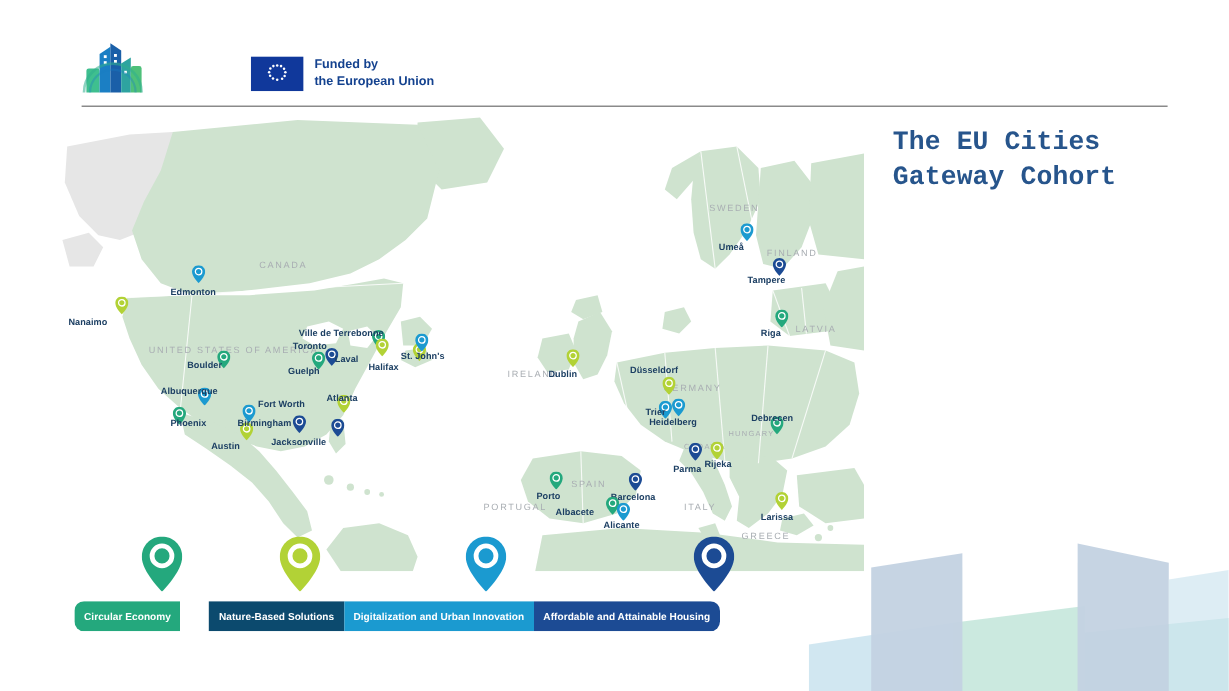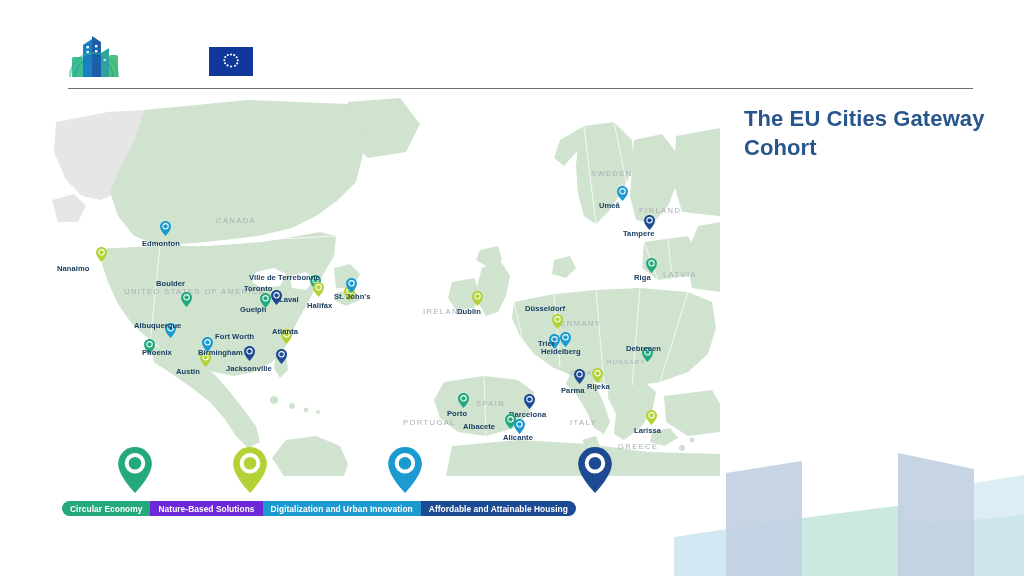--- a/index.html
+++ b/index.html
@@ -21,21 +21,21 @@
   }
   .eu-funding { position: absolute; left: 209px; top: 47px; display: flex; align-items: center; gap: 9px; }
   .eu-flag { width: 44px; height: 29px; display: block; }
   .eu-text { font-size: 10.5px; font-weight: bold; color: #14428f; line-height: 1.25; }
   .rule { position: absolute; left: 68px; top: 88px; width: 905px; height: 1.4px; background: #6e6e6e; }
 
   
   .title {
     position: absolute; left: 744px; top: 104px; width: 250px;
     font-size: 22px; font-weight: bold; line-height: 1.32;
-    color: #27558c; letter-spacing: .1px;
+    color: #27558c; letter-spacing: .1px; font-family: Liberation Mono, monospace;
   }
 
   
   .map-wrap { position: absolute; left: 48px; top: 96px; width: 672px; height: 380px; }
   .map-svg { width: 100%; height: 100%; display: block; }
 
   
   .country-label {
     position: absolute; color: #a9aeb3; font-size: 7.6px;
     letter-spacing: 1.4px; white-space: nowrap; font-weight: normal;
@@ -50,21 +50,21 @@
     color: #1c3f63; white-space: nowrap; letter-spacing: .05px;
   }
 
   
   .legend-pins { position: absolute; left: 48px; top: 447px; width: 640px; height: 48px; }
   .legend-pin { position: absolute; width: 34px; height: 46px; }
   .legend-pin svg { width: 100%; height: 100%; display: block; }
 
   
   .legend-bar {
-    position: absolute; left: 62px; top: 501px; height: 15px;
+    position: absolute; left: 62px; top: 501px; height: 25px;
     display: flex; align-items: stretch;
     border-radius: 8px; overflow: hidden;
   }
   .legend-seg {
     display: flex; align-items: center; justify-content: center;
     color: #ffffff; font-size: 8.4px; font-weight: bold;
     padding: 0 8px; white-space: nowrap; letter-spacing: .05px;
   }
 
   
@@ -106,20 +106,24 @@
           <circle cx="28.2" cy="16.4" r="1.05"></circle>
           <circle cx="26.1" cy="18.7" r="1.05"></circle>
           <circle cx="22" cy="19.5" r="1.05"></circle>
           <circle cx="18.5" cy="18.4" r="1.05"></circle>
           <circle cx="16.1" cy="16.2" r="1.05"></circle>
           <circle cx="15.3" cy="13.2" r="1.05"></circle>
           <circle cx="16.3" cy="10.1" r="1.05"></circle>
           <circle cx="18.8" cy="8.1" r="1.05"></circle>
         </g>
       </svg>
+      <div class="eu-text">
+        <div>Funded by</div>
+        <div>the European Union</div>
+      </div>
     </div>
 
     <div class="rule"></div>
   </div>
 
   <div class="title">The EU Cities Gateway Cohort</div>
 
   <div class="map-wrap">
     <svg class="map-svg" viewBox="0 0 672 380" preserveAspectRatio="none">
 
@@ -241,21 +245,21 @@
             <circle cx="11" cy="10.6" r="5.4" fill="none" stroke="#ffffff" stroke-width="2.1"></circle>
           </svg>
         </div>
         <div class="city-label" style="left: 9px; top: 168px;">Nanaimo</div>
         <div class="pin" style="left: 133px; top: 196px;">
           <svg viewBox="0 0 22 30">
             <path d="M11 0 C4.9 0 0 4.9 0 11 C0 19 11 30 11 30 C11 30 22 19 22 11 C22 4.9 17.1 0 11 0 Z" fill="#24a87d"></path>
             <circle cx="11" cy="10.6" r="5.4" fill="none" stroke="#ffffff" stroke-width="2.1"></circle>
           </svg>
         </div>
-        <div class="city-label" style="left: 108px; top: 183px;">Boulder</div>
+        <div class="city-label" style="left: 108px; top: 204px;">Boulder</div>
         <div class="pin" style="left: 117px; top: 227px;">
           <svg viewBox="0 0 22 30">
             <path d="M11 0 C4.9 0 0 4.9 0 11 C0 19 11 30 11 30 C11 30 22 19 22 11 C22 4.9 17.1 0 11 0 Z" fill="#1b9ad0"></path>
             <circle cx="11" cy="10.6" r="5.4" fill="none" stroke="#ffffff" stroke-width="2.1"></circle>
           </svg>
         </div>
         <div class="city-label" style="left: 86px; top: 225px;">Albuquerque</div>
         <div class="pin" style="left: 96px; top: 243px;">
           <svg viewBox="0 0 22 30">
             <path d="M11 0 C4.9 0 0 4.9 0 11 C0 19 11 30 11 30 C11 30 22 19 22 11 C22 4.9 17.1 0 11 0 Z" fill="#24a87d"></path>
@@ -470,21 +474,21 @@
       <div class="legend-pin" style="left: 530px; top: 0px;">
         <svg viewBox="0 0 22 30">
           <path d="M11 0 C4.9 0 0 4.9 0 11 C0 19 11 30 11 30 C11 30 22 19 22 11 C22 4.9 17.1 0 11 0 Z" fill="#1c4b94"></path>
           <circle cx="11" cy="10.6" r="5.4" fill="none" stroke="#ffffff" stroke-width="2.6"></circle>
         </svg>
       </div>
     </div>
 
   <div class="legend-bar">
       <div class="legend-seg" style="background: rgb(36, 168, 125);">Circular Economy</div>
-      <div class="legend-seg" style="background: #6d28d9;">Nature-Based Solutions</div>
+      <div class="legend-seg" style="background: #0c4a6e; margin-left: 24px;">Nature-Based Solutions</div>
       <div class="legend-seg" style="background: rgb(27, 154, 208);">Digitalization and Urban Innovation</div>
       <div class="legend-seg" style="background: rgb(28, 75, 148);">Affordable and Attainable Housing</div>
     </div>
 
   <div class="skyline">
     <svg viewBox="0 0 350 145" preserveAspectRatio="none">
       <path d="M0 106 L120 88 L120 145 L0 145 Z" fill="#cfe6f0" opacity="0.95"></path>
       <path d="M120 88 L230 74 L230 145 L120 145 Z" fill="#c8e8dd" opacity="0.95"></path>
       <path d="M230 96 L350 84 L350 145 L230 145 Z" fill="#bfe3e0" opacity="0.9"></path>
       <path d="M52 42 L128 30 L128 145 L52 145 Z" fill="#c3d2e2" opacity="0.95"></path>

